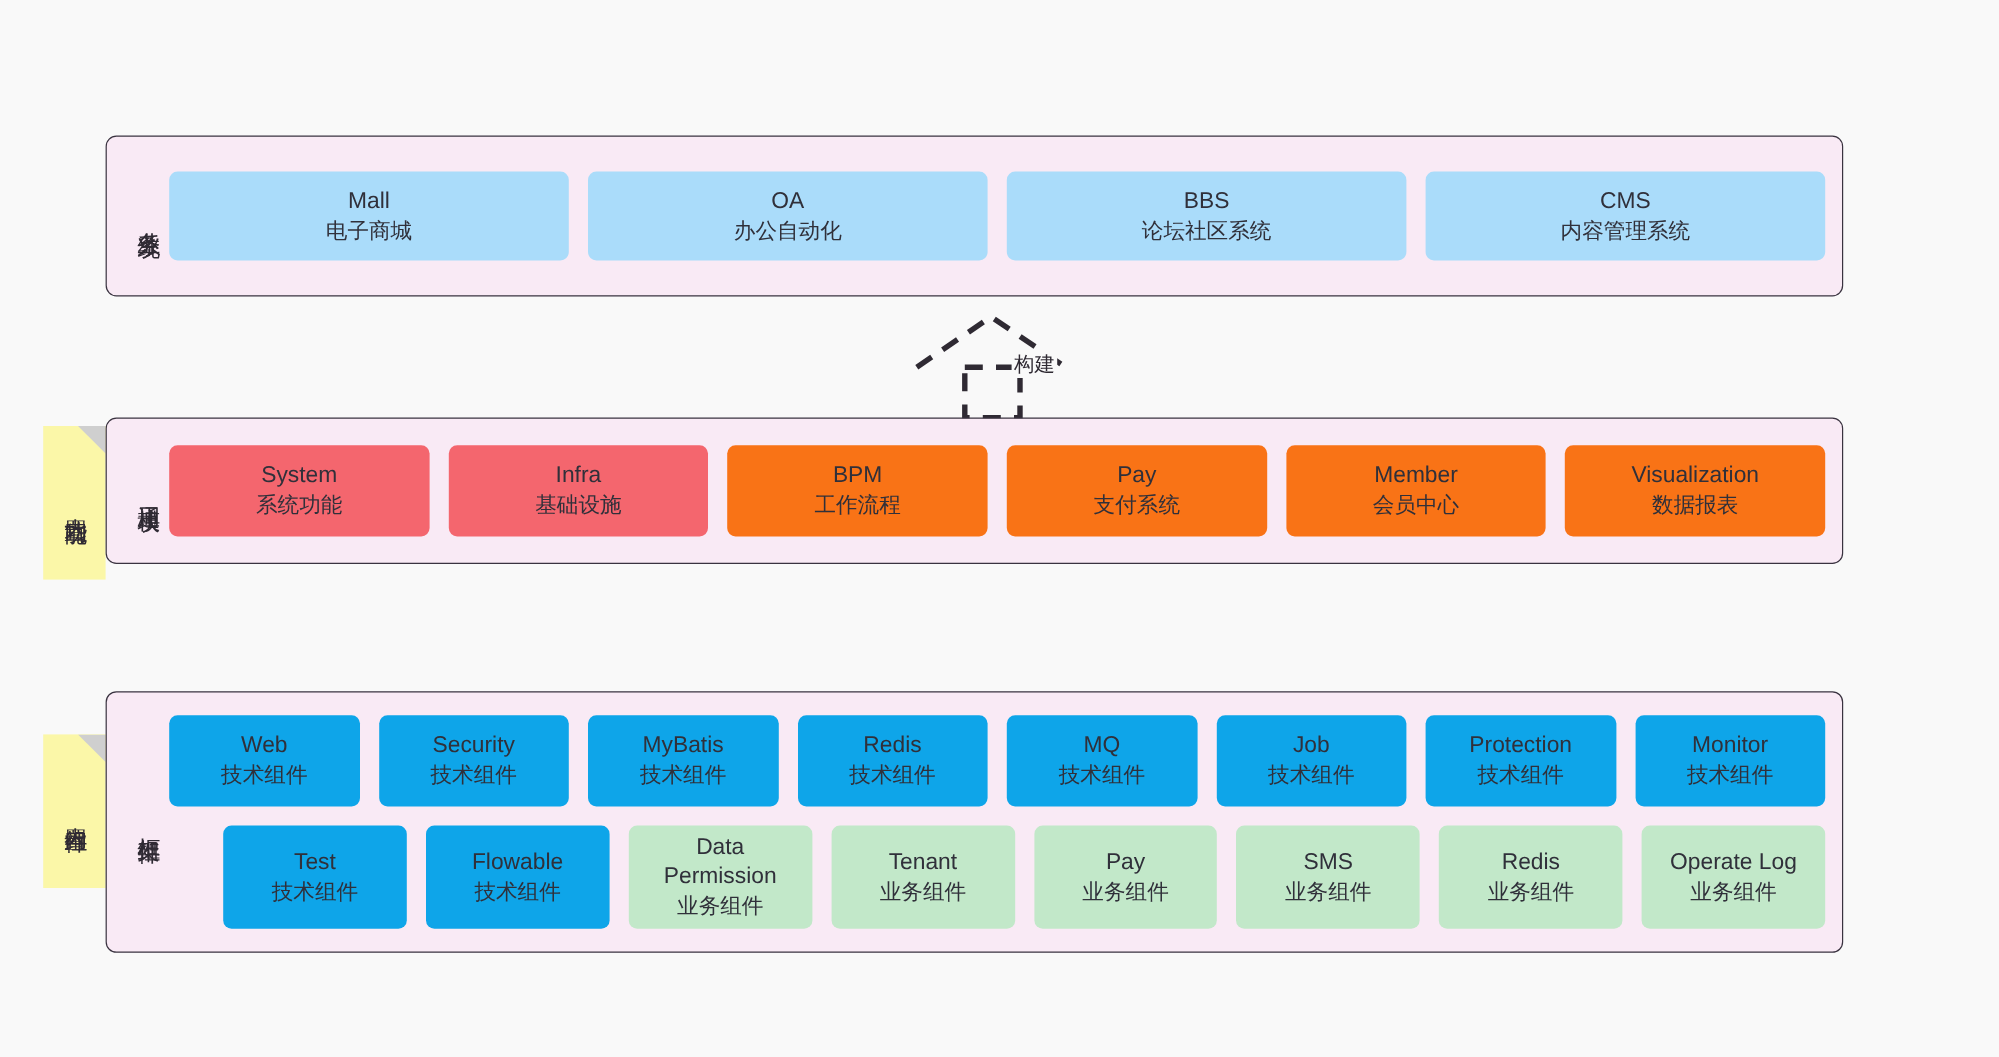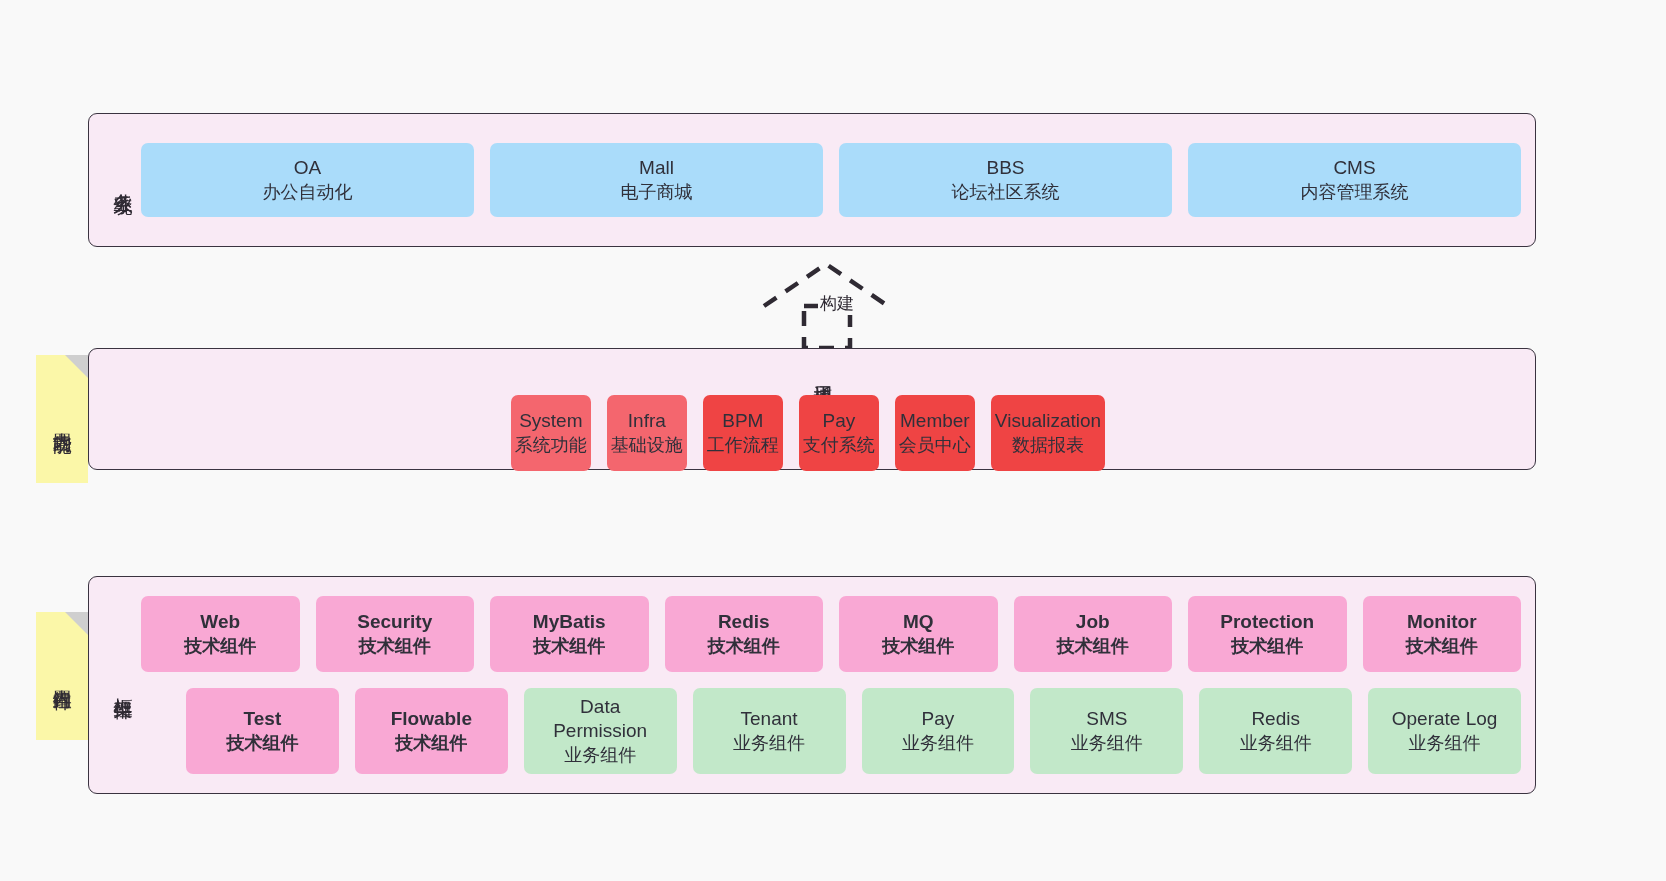--- a/index.html
+++ b/index.html
@@ -62,22 +62,22 @@
     box-sizing:border-box;
     padding:6px 4px;
     line-height:1.3;
   }
   .card .t1{font-size:19px;color:#30303a;}
   .card .t2{font-size:18px;color:#30303a;}
 
   
   .blue       {background:#aadcfa;}
   .red        {background:#f4666e;}
-  .pink       {background:#ef4444;}
-  .green      {background:#f9a8d4;font-weight:bold;}
+  .pink       {background:#f97316;}
+  .green      {background:#0ea5e9;}
   .lightgreen {background:#c2e8c9;}
 
   
   .note{
     position:absolute;
     background:#fbf7a8;
     box-sizing:border-box;
     display:flex;
     align-items:center;
     justify-content:center;
@@ -105,38 +105,39 @@
   .arrow{position:absolute;}
   .arrow svg{display:block;overflow:visible;}
   .arrow-label{
     position:absolute;
     font-size:17px;
     color:#2f2a33;
     background:#f9f9f9;
     padding:0 2px;
     white-space:nowrap;
     user-select:none;
+    margin-left:25px;
   }
 </style>
 </head>
 <body>
 
 <div class="canvas">
 
   <div class="layer" id="layer-0" style="left:88px;top:113px;width:1448px;height:134px;">
     <div class="layer-title">业务系统</div>
     <div class="cards">
       <div class="row" style="height:74px;">
         <div class="card blue">
+          <span class="t1">Mall</span>
+          <span class="t2">电子商城</span>
+        </div>
+        <div class="card blue">
           <span class="t1">OA</span>
           <span class="t2">办公自动化</span>
-        </div>
-        <div class="card blue">
-          <span class="t1">Mall</span>
-          <span class="t2">电子商城</span>
         </div>
         <div class="card blue">
           <span class="t1">BBS</span>
           <span class="t2">论坛社区系统</span>
         </div>
         <div class="card blue">
           <span class="t1">CMS</span>
           <span class="t2">内容管理系统</span>
         </div>
       </div>
@@ -149,21 +150,21 @@
       <path d="M46 48 L92 48 L92 90 L46 90 L46 48" fill="none" stroke="#2f2a33" stroke-width="4.5" stroke-dasharray="15 11" stroke-linecap="butt"></path>
     </svg>
     <span class="arrow-label" style="left:60px;top:34px;">构建</span>
   </div>
 
   <div class="note" style="left:36px;top:355px;width:52px;height:128px;">
     <span class="fold"></span>
     <span class="note-text">内置功能</span>
   </div>
 
-  <div class="layer" id="layer-1" style="left:88px;top:348px;width:1448px;height:122px;flex-direction:column;">
+  <div class="layer" id="layer-1" style="left:88px;top:348px;width:1448px;height:122px;">
     <div class="layer-title">通用模块</div>
     <div class="cards">
       <div class="row" style="height:76px;">
         <div class="card red">
           <span class="t1">System</span>
           <span class="t2">系统功能</span>
         </div>
         <div class="card red">
           <span class="t1">Infra</span>
           <span class="t2">基础设施</span>

